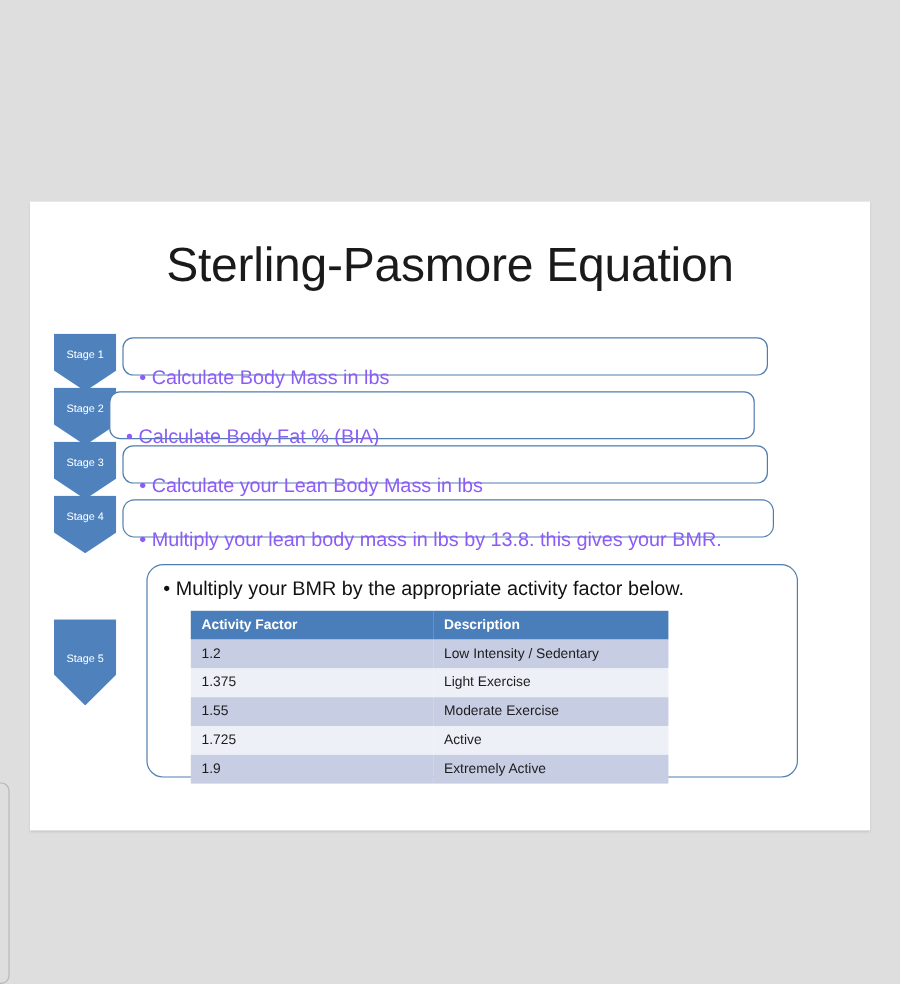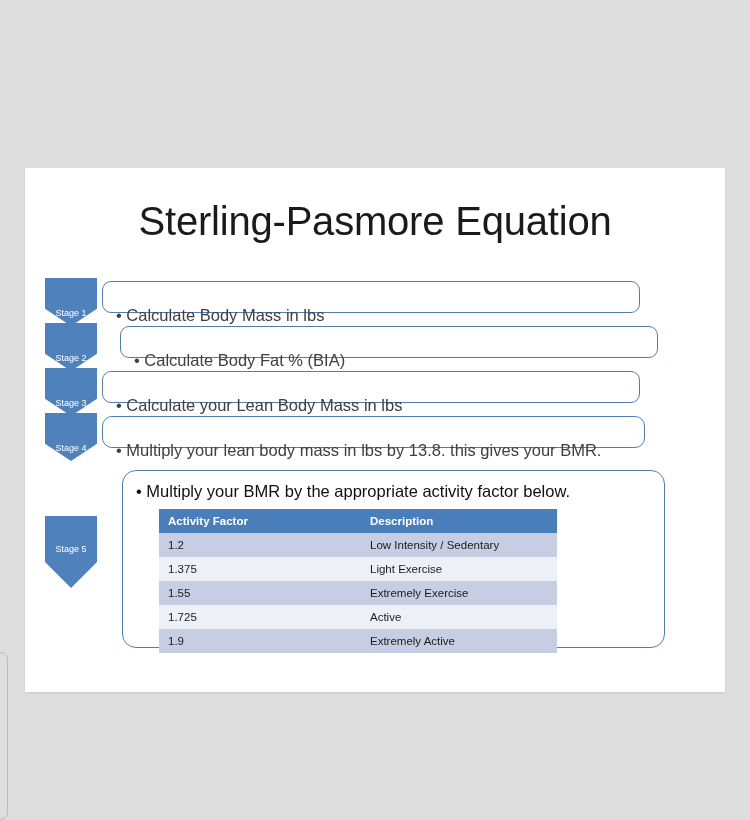--- a/index.html
+++ b/index.html
@@ -78,38 +78,38 @@
     clip-path: polygon(0% 0%, 100% 0%, 100% 64%, 50% 100%, 0% 64%);
     display: flex;
     align-items: flex-start;
     justify-content: center;
   }
   .chevron-label {
     color: #ffffff;
     font-size: 9px;
     line-height: 11px;
     white-space: nowrap;
-    margin-top: 30px;
+    margin-top: 12px;
     font-weight: 400;
   }
 
   
   .stage-box {
     position: absolute;
     background: #ffffff;
     border: 1.6px solid #527EAF;
     border-radius: 9px;
     box-sizing: border-box;
     display: flex;
     align-items: center;
   }
   .stage-text {
     font-size: 16.5px;
     line-height: 21px;
-    color: #404040;
+    color: #8b5cf6;
     padding-left: 13px;
     white-space: nowrap;
     margin-top: 36px;
   }
 
   
   #stage5-box {
     position: absolute;
     left: 77px;
     top: 192px;
@@ -178,21 +178,21 @@
       </div>
       <div class="stage-box" style="left:57px; top:3px; width:538px; height:32px;">
         <span class="stage-text">• Calculate Body Mass in lbs</span>
       </div>
     </div>
 
     <div class="stage-row">
       <div class="chevron" style="top:45px; height:48px;">
         <span class="chevron-label">Stage 2</span>
       </div>
-      <div class="stage-box" style="left:75px; top:48px; width:538px; height:32px;">
+      <div class="stage-box" style="left:46px; top:48px; width:538px; height:40px;">
         <span class="stage-text">• Calculate Body Fat % (BIA)</span>
       </div>
     </div>
 
     <div class="stage-row">
       <div class="chevron" style="top:90px; height:48px;">
         <span class="chevron-label">Stage 3</span>
       </div>
       <div class="stage-box" style="left:57px; top:93px; width:538px; height:32px;">
         <span class="stage-text">• Calculate your Lean Body Mass in lbs</span>
@@ -231,21 +231,21 @@
             <tr class="odd">
               <td>1.2</td>
               <td>Low Intensity / Sedentary</td>
             </tr>
             <tr class="even">
               <td>1.375</td>
               <td>Light Exercise</td>
             </tr>
             <tr class="odd">
               <td>1.55</td>
-              <td>Extremely Exercise</td>
+              <td>Moderate Exercise</td>
             </tr>
             <tr class="even">
               <td>1.725</td>
               <td>Active</td>
             </tr>
             <tr class="odd">
               <td>1.9</td>
               <td>Extremely Active</td>
             </tr>
           </tbody>

